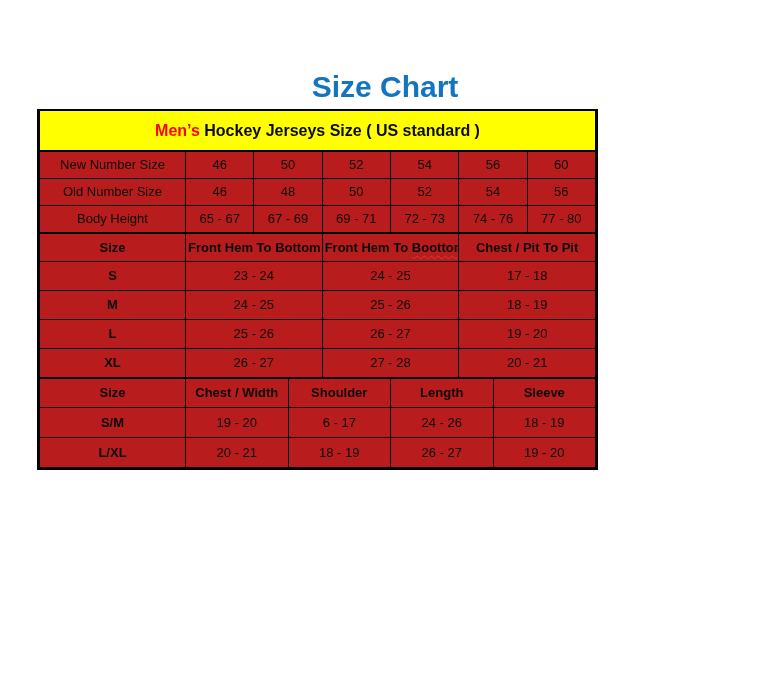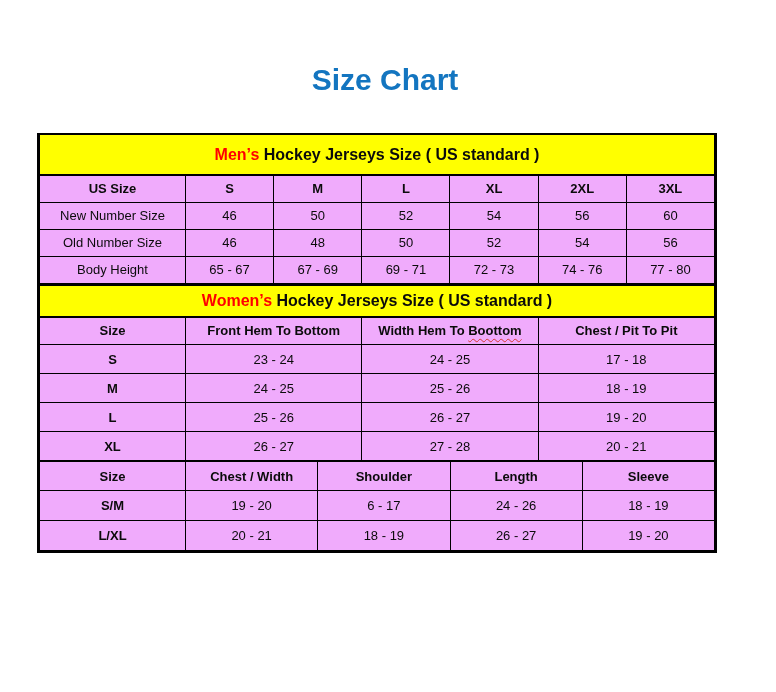--- a/index.html
+++ b/index.html
@@ -14,37 +14,37 @@
     width: 776px;
     height: 692px;
     background: #ffffff;
     position: relative;
     font-family: "Liberation Sans", sans-serif;
     color: #0b0b0b;
     overflow: hidden;
   }
   .page-title {
     position: absolute;
-    top: 63px;
+    top: 70px;
     left: 0;
     width: 770px;
     margin: 0;
     text-align: center;
     font-size: 30px;
     font-weight: 700;
     color: var(--title-blue);
     letter-spacing: 0px;
   }
   .chart-wrap {
     position: absolute;
     left: 37px;
-    top: 133px;
-    width: 680px;
+    top: 109px;
+    width: 561px;
     border: 2px solid var(--line);
-    background: #f0abfc;
+    background: #b91c1c;
   }
   table.sec {
     border-collapse: collapse;
     width: 100%;
     table-layout: fixed;
   }
   col.col-label { width: 146px; }
   th, td {
     border: 1px solid var(--line);
     text-align: center;
@@ -96,29 +96,20 @@
         <col>
         <col>
         <col>
         <col>
         <col>
       </colgroup>
     <tbody>
       <tr class="band">
         <th colspan="7"><span class="hl">Men’s</span><span> Hockey Jerseys Size ( US standard )</span></th>
       </tr>
-      <tr class="cols">
-        <th>US Size</th>
-        <th>S</th>
-        <th>M</th>
-        <th>L</th>
-        <th>XL</th>
-        <th>2XL</th>
-        <th>3XL</th>
-      </tr>
       <tr>
         <td class="rowlabel">New Number Size</td>
         <td>46</td>
         <td>50</td>
         <td>52</td>
         <td>54</td>
         <td>56</td>
         <td>60</td>
       </tr>
       <tr>
@@ -143,27 +134,24 @@
   </table>
 
   <table class="sec womens">
     <colgroup>
         <col class="col-label">
         <col>
         <col>
         <col>
       </colgroup>
     <tbody>
-      <tr class="band">
-        <th colspan="4"><span class="hl">Women’s</span><span> Hockey Jerseys Size ( US standard )</span></th>
-      </tr>
       <tr class="cols">
         <th>Size</th>
         <th>Front Hem To Bottom</th>
-        <th><span>Width Hem To</span> <span class="squiggle">Boottom</span></th>
+        <th><span>Front Hem To</span> <span class="squiggle">Boottom</span></th>
         <th>Chest / Pit To Pit</th>
       </tr>
       <tr>
         <td class="rowlabel">S</td>
         <td>23 - 24</td>
         <td>24 - 25</td>
         <td>17 - 18</td>
       </tr>
       <tr>
         <td class="rowlabel">M</td>

